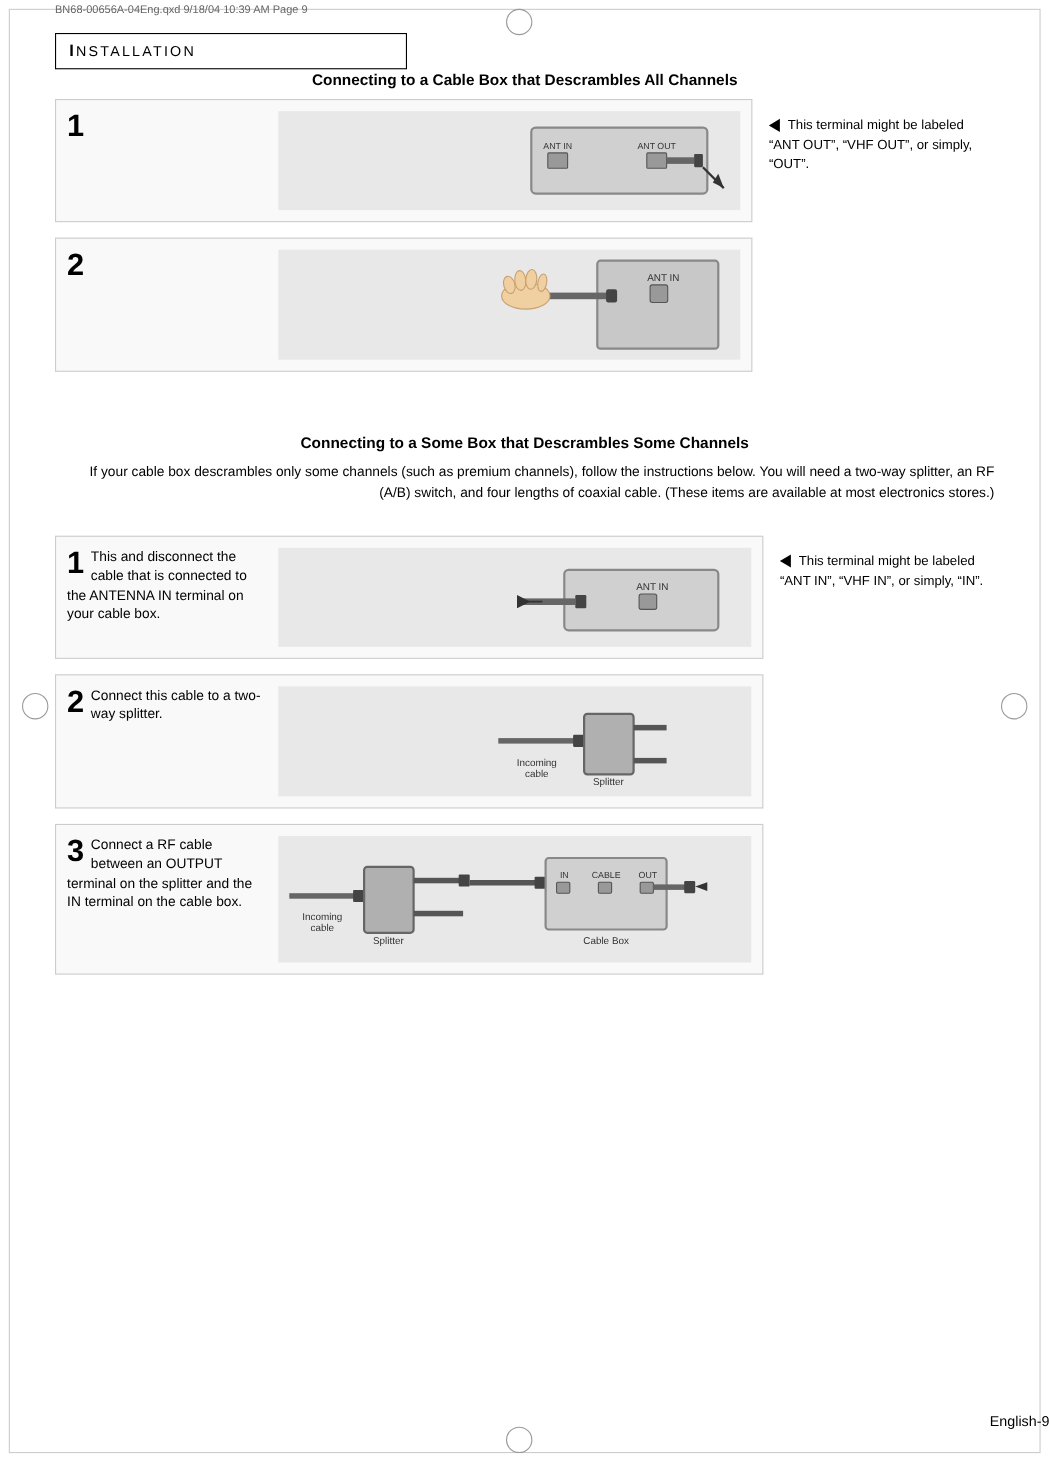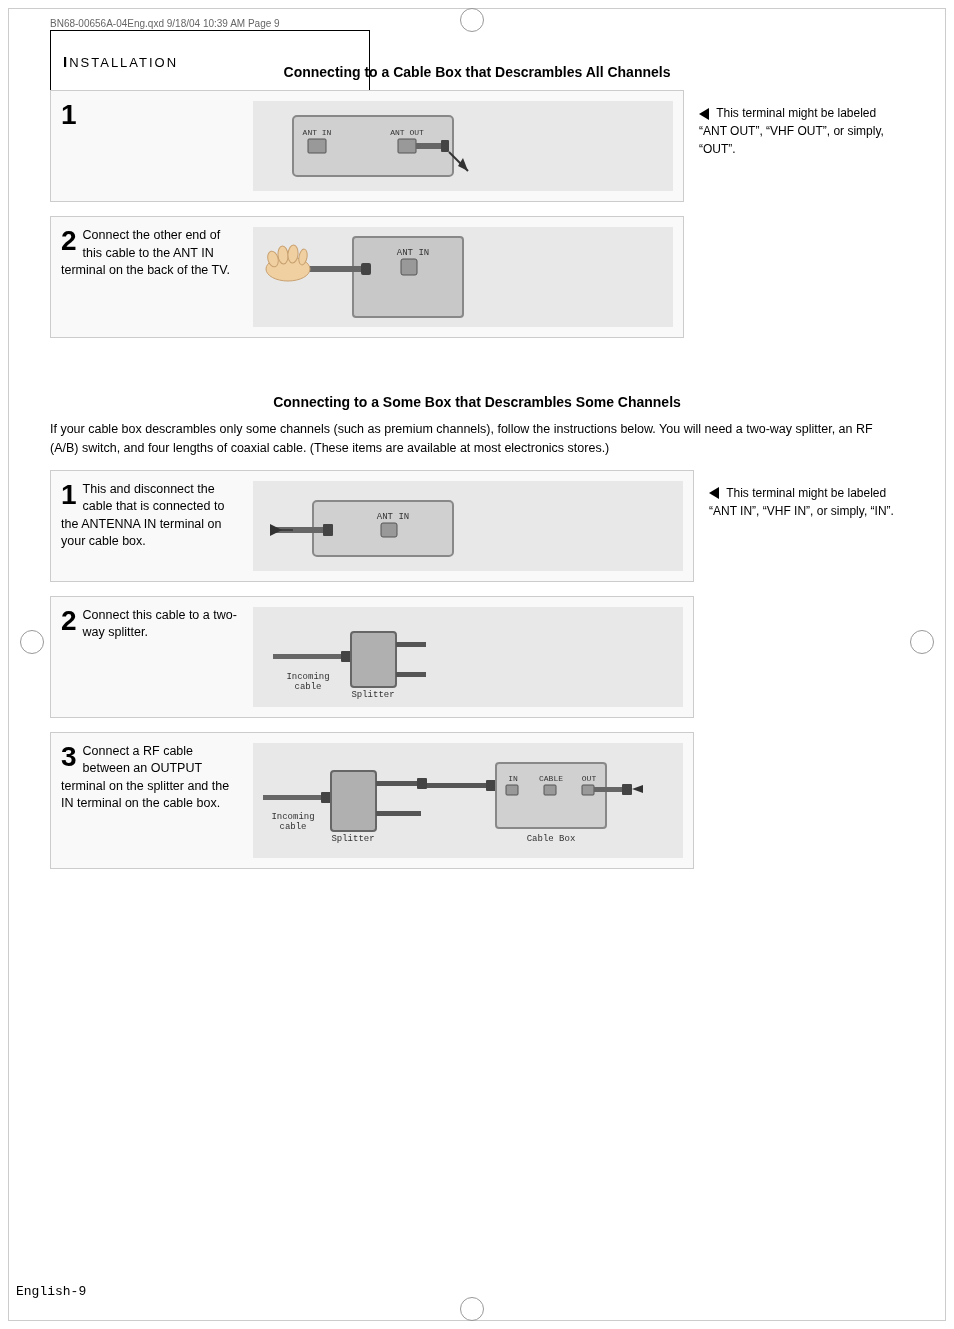--- a/index.html
+++ b/index.html
@@ -17,21 +17,21 @@
       position: absolute;
       top: 8px; left: 8px; right: 8px; bottom: 8px;
       border: 1px solid #ccc;
     }
 
     .header-bar {
       position: absolute;
       top: 30px; left: 50px;
       width: 320px;
       border: 1px solid #000;
-      padding: 22px 12px;
+      padding: 7px 12px;
       font-size: 13px;
       letter-spacing: 2px;
     }
     .header-bar .i-letter {
       font-style: normal;
       font-weight: bold;
       font-size: 15px;
     }
 
     .content {
@@ -76,22 +76,21 @@
       float: left;
     }
 
     .step-diagram {
       flex: 1;
       background: #e8e8e8;
       min-height: 90px;
       position: relative;
       display: flex;
       align-items: center;
-      justify-content: flex-start;
-      font-family: Liberation Mono, monospace;
+      justify-content: flex-end;
     }
 
     .triangle-marker {
       display: inline-block;
       width: 0;
       height: 0;
       border-top: 6px solid transparent;
       border-bottom: 6px solid transparent;
       border-right: 10px solid #000;
       margin-right: 4px;
@@ -99,37 +98,37 @@
     }
 
     
     .section-gap {
       height: 30px;
     }
 
     .intro-text {
       font-size: 12.5px;
       line-height: 1.5;
-      margin-bottom: 12px;
+      margin-bottom: 29px;
+      text-align: right;
     }
 
     
     .page-footer {
       position: absolute;
       bottom: 30px;
-      left: 16px; right: 0;
-      text-align: left;
+      left: 0; right: 0;
+      text-align: right;
       font-size: 13px;
-      font-family: Liberation Mono, monospace;
     }
 
     
     .print-header {
       position: absolute;
-      top: 18px;
+      top: 4px;
       left: 50px;
       font-size: 10px;
       color: #666;
     }
 
     
     .corner-circle {
       position: absolute;
       width: 24px;
       height: 24px;
@@ -201,21 +200,20 @@
 
             <line x1="196" y1="51" x2="215" y2="70" stroke="#333" stroke-width="2"></line>
             <polygon points="215,70 205,65 210,57" fill="#333"></polygon>
           </svg>
         </div>
       </div>
 
       <div class="step-block">
         <div class="step-text">
           <span class="step-num">2</span>
-          <span>Connect the other end of this cable to the ANT IN terminal on the back of the TV.</span>
         </div>
         <div class="step-diagram">
 
           <svg width="230" height="100">
 
             <rect x="100" y="10" width="110" height="80" rx="3" fill="#c8c8c8" stroke="#888" stroke-width="2"></rect>
             <text x="160" y="28" font-size="9" text-anchor="middle" fill="#333">ANT IN</text>
             <rect x="148" y="32" width="16" height="16" rx="2" fill="#999" stroke="#555"></rect>
 
             <rect x="50" y="39" width="60" height="6" fill="#666"></rect>

